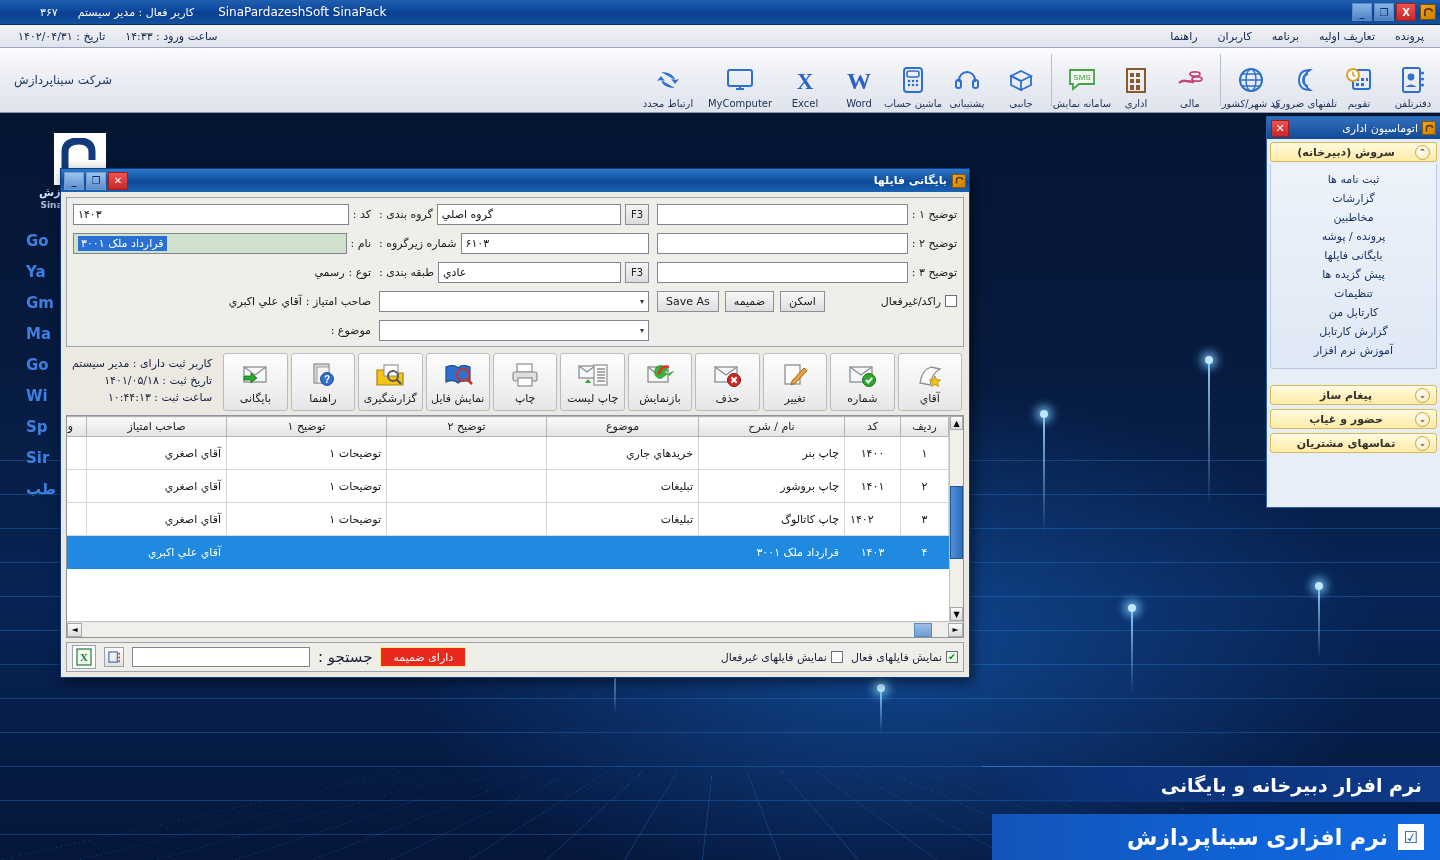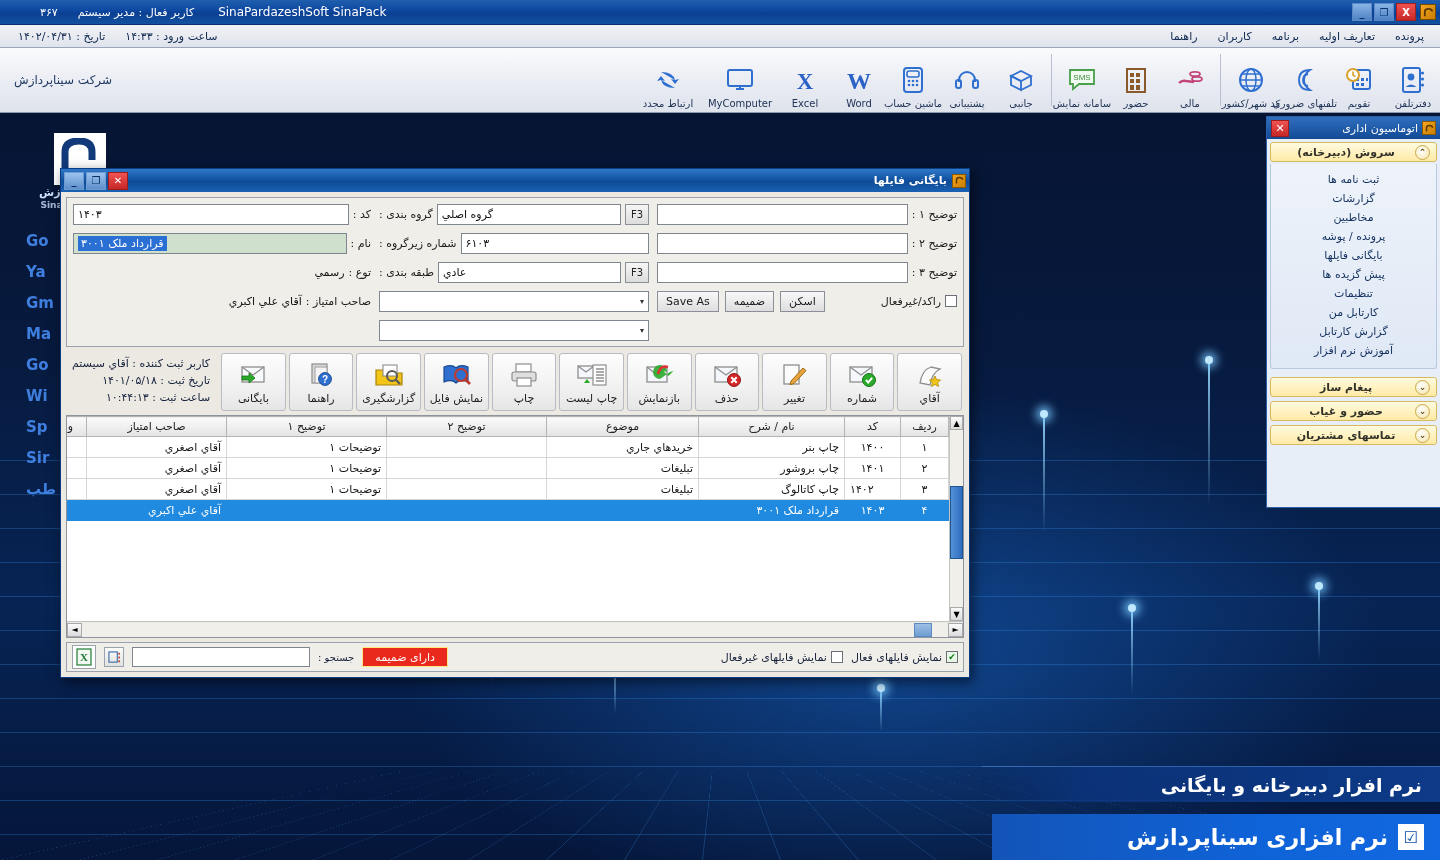--- a/index.html
+++ b/index.html
@@ -125,21 +125,21 @@
   .sec-head .chev {
     width:15px;height:15px;border-radius:50%; border:1px solid #c9a94c;
     background: radial-gradient(circle at 40% 35%, #fff, #f6e4a5);
     display:flex;align-items:center;justify-content:center; font-size:9px; color:#5b4a14;
     margin-left:auto;
   }
   .sec-head .lbl { flex:1; text-align:center; }
   .sec-body {
     background: linear-gradient(180deg,#eef3fa,#dfe8f5);
     border:1px solid #b9c8de; border-top:none; border-radius:0 0 3px 3px;
-    padding:6px 10px 8px; margin-bottom:8px;
+    padding:6px 10px 8px; margin-bottom:16px;
   }
   .sec-body .si { font-size:11px; color:#12305e; padding:3px 4px; text-align:center; cursor:default; }
 
   
   #dialog {
     position:absolute; top:168px; left:60px; width:910px; height:510px;
     background:#ece9e2; border:1px solid #0c3c82;
     box-shadow: 3px 4px 12px rgba(0,0,0,.55);
     display:flex; flex-direction:column;
   }
@@ -217,21 +217,21 @@
     border:1px solid #a9a9a9; font-size:8px; display:flex;align-items:center;justify-content:center; }
   .vbar .track { flex:1; width:13px; background:#f1efe9; position:relative; }
   .vbar .thumb { position:absolute; left:0; width:13px; top:56px; height:73px;
     background:linear-gradient(90deg,#5591d8,#2d6cc0); border:1px solid #1e558f; }
   table.grid { width:100%; border-collapse:collapse; font-size:11px; direction:rtl; table-layout:fixed; }
   table.grid th {
     background: linear-gradient(180deg,#fafafa,#e4e4e4);
     border:1px solid #b4b4b4; height:20px; font-weight:normal; color:#1c1c1c;
   }
   table.grid td {
-    border:1px solid #d6d6d6; height:21px; padding:0 5px; color:#161616;
+    border:1px solid #d6d6d6; height:33px; padding:0 5px; color:#161616;
     white-space:nowrap; overflow:hidden;
   }
   table.grid tr.sel td { background:#1f8ae0; color:#fff; border-color:#1f8ae0; }
   .hscroll { height:16px; background:#eceae4; border-top:1px solid #c3c3c3;
     display:flex; align-items:center; direction:ltr; }
   .hscroll .ar { width:15px;height:14px;background:linear-gradient(180deg,#fbfbfb,#dcdcdc);
     border:1px solid #a9a9a9;font-size:8px;display:flex;align-items:center;justify-content:center; }
   .hscroll .htrack{ flex:1;height:14px;background:#f1efe9;position:relative; }
   .hscroll .hthumb{ position:absolute; right:16px; top:0; width:18px;height:14px;
     background:linear-gradient(180deg,#9dbfe4,#6f9ed3); border:1px solid #5b8ac1; }
@@ -239,21 +239,21 @@
   
   .dlg-footer {
     height:30px; border:1px solid #9aa2ae; background:#f0eee8;
     display:flex; align-items:center; gap:8px; padding:0 5px; direction:rtl;
   }
   .ftr-chk { display:flex; align-items:center; gap:4px; font-size:11px; color:#16203a; }
   .attach-btn {
     background:#e8291c; border:1px solid #ffe680; color:#fff; font-size:11px;
     height:20px; padding:0 12px; display:flex;align-items:center;justify-content:center;
   }
-  .search-label{ font-size:10px; color:#16203a; }
+  .search-label{ font-size:15px; color:#16203a; }
   .search-input{ width:178px;height:20px;background:#fff;border:1px solid #7f868f; }
   .excel-ic { width:24px;height:24px;border:1px solid #9aa2ae;background:#fff;
     display:flex;align-items:center;justify-content:center; }
   .grid-ic { width:20px;height:20px;border:1px solid #9aa2ae;background:linear-gradient(180deg,#fbfbfb,#e2e2e2);
     display:flex;align-items:center;justify-content:center; }
 
   
   #deskLinks { position:absolute; left:26px; top:232px; width:70px;
     display:flex; flex-direction:column; gap:13px; direction:ltr; }
   #deskLinks .dl { color:#3f7fe0; font-size:15px; font-weight:bold; white-space:nowrap; }
@@ -428,21 +428,21 @@
             <g fill="#8a5a2b">
               <rect x="7" y="7" width="4" height="4"></rect>
               <rect x="13" y="7" width="4" height="4"></rect>
               <rect x="7" y="13" width="4" height="4"></rect>
               <rect x="13" y="13" width="4" height="4"></rect>
               <rect x="7" y="19" width="4" height="5"></rect>
               <rect x="13" y="19" width="4" height="5"></rect>
             </g>
           </svg>
       </span>
-      <span class="lb">حضور</span>
+      <span class="lb">اداری</span>
     </div>
     <div class="tb-item">
       <span class="ic">
         <svg width="30" height="26" viewBox="0 0 30 26">
             <path d="M3 3 h24 v14 h-15 l-6 5 v-5 h-3z" fill="#f2fbf2" stroke="#4aa04a" stroke-width="1.8"></path>
             <text x="15" y="13" font-size="8" text-anchor="middle" fill="#3f8f3f" font-family="sans-serif">SMS</text>
           </svg>
       </span>
       <span class="lb">سامانه نمایش</span>
     </div>
@@ -654,20 +654,24 @@
           </span>
         </div>
         <div class="frow">
           <span class="flabel">توع :</span>
           <span class="val-inline">رسمي</span>
         </div>
         <div class="frow">
           <span class="flabel">صاحب امتیاز :</span>
           <span class="val-inline">آقاي علي اکبري</span>
         </div>
+        <div class="frow">
+          <span class="flabel">موضوع :</span>
+          <span class="val-inline"></span>
+        </div>
       </div>
     </div>
 
     <div class="iconbar">
       <div class="ibtn">
         <span class="glyph">
           <svg width="30" height="28" viewBox="0 0 30 28">
               <path d="M5 22 q2-13 11-16 l9 2 q-8 4-10 16z" fill="#fbfbfb" stroke="#8e8e8e" stroke-width="1.3"></path>
               <path d="M20 15 l1.6 3.6 4 .4-3 2.6 1 3.9-3.6-2.1-3.6 2.1 1-3.9-3-2.6 4-.4z" fill="#f3c518" stroke="#b08c00" stroke-width=".8"></path>
             </svg>
@@ -777,21 +781,21 @@
           <svg width="32" height="28" viewBox="0 0 32 28">
               <rect x="5" y="6" width="22" height="15" fill="#f7fafd" stroke="#8e8e8e" stroke-width="1.3"></rect>
               <path d="M5 6 l11 8 11-8" fill="none" stroke="#8e8e8e" stroke-width="1.3"></path>
               <path d="M16 19 h7 v-3 l6 5 -6 5 v-3 h-7z" transform="translate(-11,-4)" fill="#2aa92a" stroke="#177417" stroke-width=".8"></path>
             </svg>
         </span>
         <span class="cap">بایگانی</span>
       </div>
 
       <div class="infoblk">
-        <div>کاربر ثبت کننده : آقاي سیستم</div>
+        <div>کاربر ثبت دارای : مدیر سیستم</div>
         <div>تاریخ ثبت : ۱۴۰۱/۰۵/۱۸</div>
         <div>ساعت ثبت : ۱۰:۴۴:۱۳</div>
       </div>
     </div>
 
     <div class="gridwrap">
       <div class="gridscroll">
         <div class="vbar">
           <div class="ar">▲</div>
           <div class="track">

